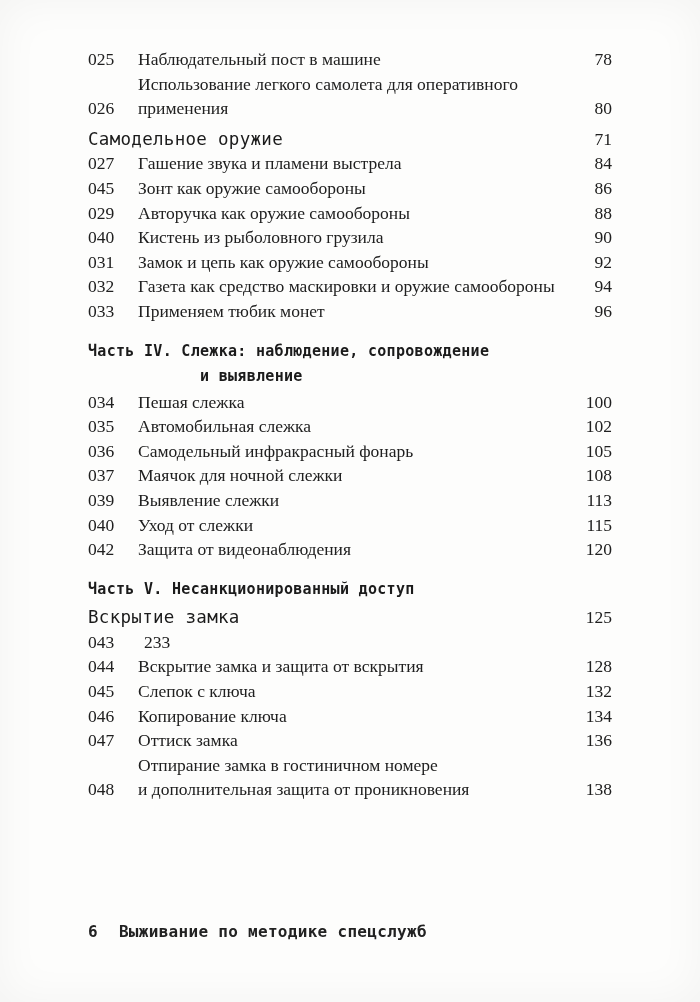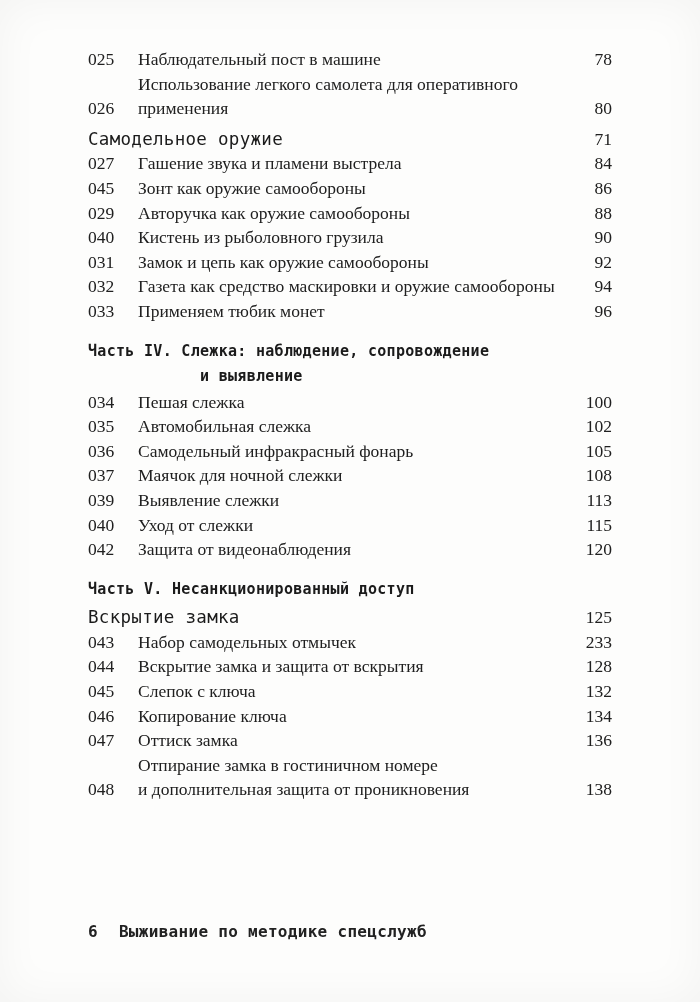--- a/index.html
+++ b/index.html
@@ -171,21 +171,20 @@
       </div>
       <div class="part sp-lg">
         <div class="part-line">Часть V. Несанкционированный доступ</div>
       </div>
       <div class="row section sp-xs">
         <span class="stitle">Вскрытие замка</span>
         <span class="pg">125</span>
       </div>
       <div class="row entry">
         <span class="num">043</span>
-        <span class="title">Набор самодельных отмычек</span>
         <span class="pg">233</span>
       </div>
       <div class="row entry">
         <span class="num">044</span>
         <span class="title">Вскрытие замка и защита от вскрытия</span>
         <span class="pg">128</span>
       </div>
       <div class="row entry">
         <span class="num">045</span>
         <span class="title">Слепок с ключа</span>

